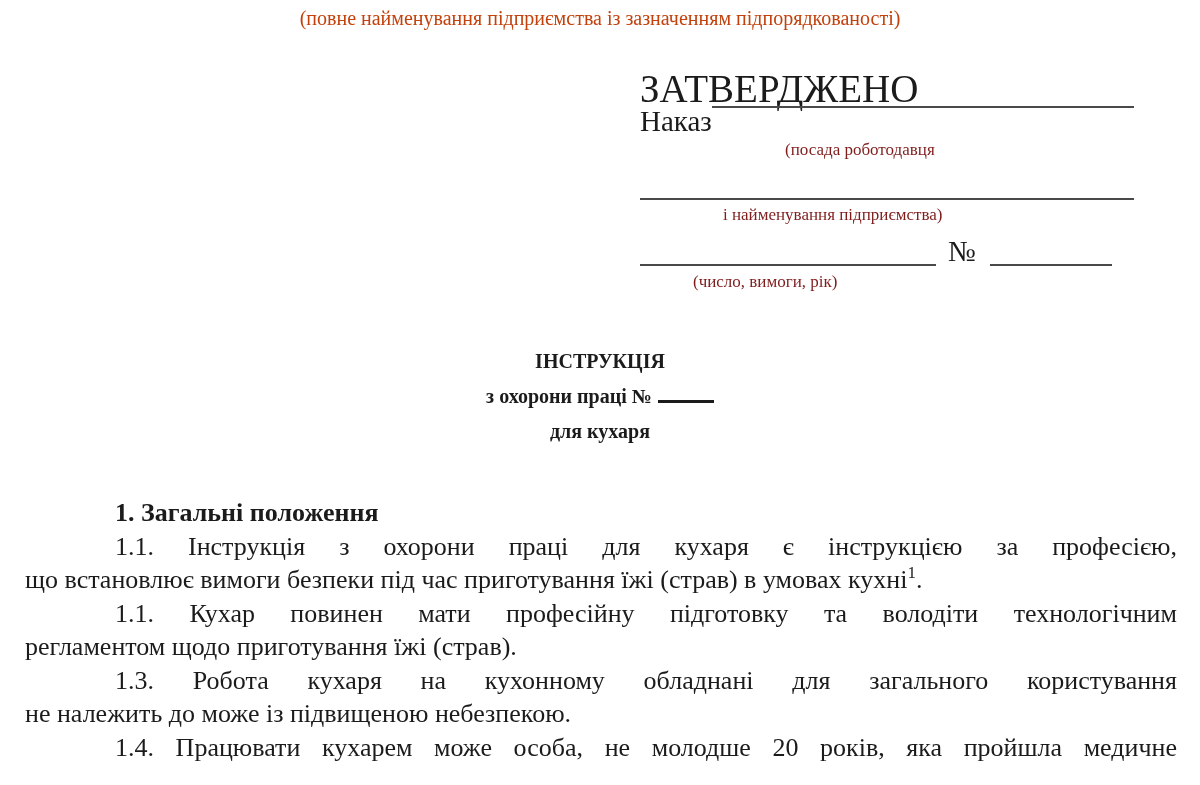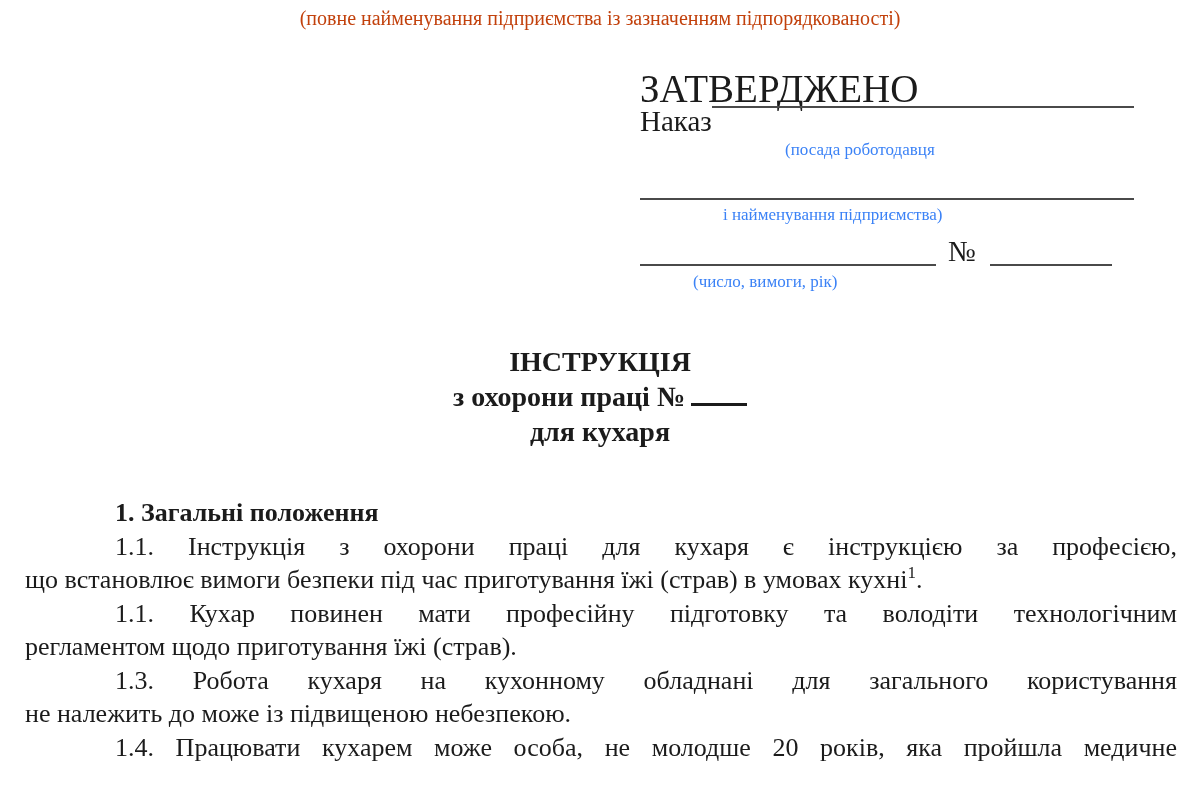--- a/index.html
+++ b/index.html
@@ -17,36 +17,36 @@
     position: absolute; top: 7px; left: 0; width: 100%;
     text-align: center; font-size: 20px; color: #c2410c;
   }
 
   
   .approve { position: absolute; left: 640px; top: 72px; width: 494px; }
   .approve-heading { font-size: 39px; line-height: 34px; }
   .order-row { display: flex; align-items: flex-start; height: 32px; }
   .order-label { font-size: 29px; line-height: 30px; }
   .fill { flex: 1; border-bottom: 2px solid #4a4a4a; }
-  .caption { font-size: 17px; line-height: 20px; color: #3b82f6; }
+  .caption { font-size: 17px; line-height: 20px; color: #7f1d1d; }
   .caption-pos { padding-left: 145px; margin-top: 2px; }
   .blank-line { height: 0; border-bottom: 2px solid #4a4a4a; margin-top: 38px; }
   .caption-company { padding-left: 83px; margin-top: 5px; }
   .num-row { display: flex; align-items: flex-end; height: 41px; }
   .uline { border-bottom: 2px solid #4a4a4a; }
   .line-a { width: 296px; }
   .line-b { width: 122px; margin-left: 14px; }
   .num-sign { font-size: 29px; line-height: 30px; margin-left: 12px; }
   .caption-date { padding-left: 53px; margin-top: 6px; }
 
   
   .title-block {
     position: absolute; top: 344px; left: 0; width: 100%;
     text-align: center; font-weight: bold;
-    font-size: 28px; line-height: 35px;
+    font-size: 20px; line-height: 35px;
   }
   .title-uline {
     display: inline-block; width: 56px; height: 20px;
     border-bottom: 3px solid #1b1b1b; margin-left: 6px;
   }
 
   
   .body-text {
     position: absolute; left: 25px; top: 496px; width: 1152px;
     font-size: 26px; line-height: 33.5px;

